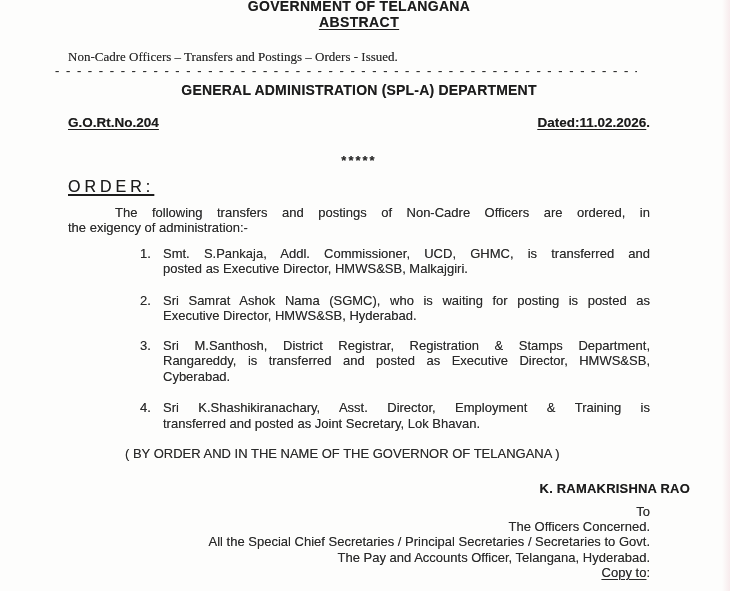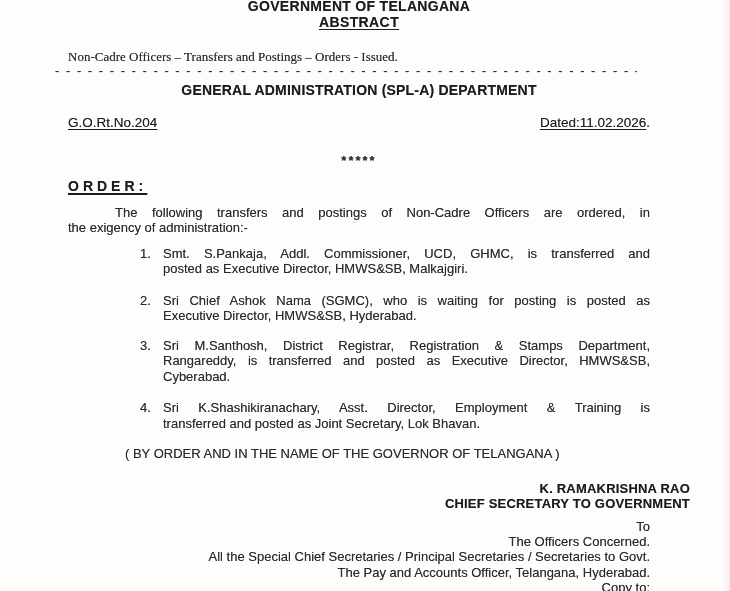--- a/index.html
+++ b/index.html
@@ -24,23 +24,23 @@
     opacity:.45;pointer-events:none;
   }
   .page{padding:0 80px 0 68px;position:relative;}
   .u{text-decoration:underline;text-underline-offset:2px;text-decoration-thickness:1.4px;}
 
   .title{font-weight:bold;color:var(--ink-bold);font-size:14px;line-height:15px;text-align:center;letter-spacing:.3px;margin-top:-1px;}
   .abstract{font-weight:bold;color:var(--ink-bold);font-size:14px;line-height:16px;text-align:center;letter-spacing:.4px;}
   .subject{margin-top:19px;font-family:Liberation Serif, serif;}
   .dashes{margin-top:1px;margin-left:-13px;width:582px;overflow:hidden;white-space:nowrap;font-size:13px;line-height:10px;letter-spacing:1.5px;color:var(--ink);}
   .dept{margin-top:7px;font-weight:bold;color:var(--ink-bold);font-size:14px;line-height:15px;text-align:center;letter-spacing:.2px;}
-  .go-row{margin-top:17px;display:flex;justify-content:space-between;align-items:flex-end;font-weight:normal;color:var(--ink-bold);font-size:13.5px;line-height:16px;}
+  .go-row{margin-top:17px;display:flex;justify-content:space-between;align-items:flex-end;font-weight:bold;color:var(--ink-bold);font-size:13.5px;line-height:16px;}
   .stars{margin-top:24px;text-align:center;font-weight:bold;letter-spacing:2px;font-size:13px;line-height:11px;}
-  .order-label{margin-top:12px;font-weight:bold;color:var(--ink-bold);font-size:14px;line-height:17px;letter-spacing:4px;}
+  .order-label{margin-top:12px;font-weight:normal;color:var(--ink-bold);font-size:16px;line-height:17px;letter-spacing:4px;}
   .order-label .u{text-decoration-thickness:1.6px;}
 
   .intro{margin-top:10px;}
   .intro .l1{text-indent:47px;text-align:justify;text-align-last:justify;}
 
   .item{display:flex;}
   .item .num{flex:none;width:23px;}
   .item .lines{flex:1;}
   .jl{text-align:justify;text-align-last:justify;}
   .list{margin-left:72px;}
@@ -94,21 +94,21 @@
       <div class="num">1.</div>
       <div class="lines">
         <div class="jl">Smt. S.Pankaja, Addl. Commissioner, UCD, GHMC, is transferred and</div>
         <div>posted as Executive Director, HMWS&amp;SB, Malkajgiri.</div>
       </div>
     </div>
 
     <div class="item mt2">
       <div class="num">2.</div>
       <div class="lines">
-        <div class="jl">Sri Chief Ashok Nama (SGMC), who is waiting for posting is posted as</div>
+        <div class="jl">Sri Samrat Ashok Nama (SGMC), who is waiting for posting is posted as</div>
         <div>Executive Director, HMWS&amp;SB, Hyderabad.</div>
       </div>
     </div>
 
     <div class="item mt3">
       <div class="num">3.</div>
       <div class="lines">
         <div class="jl">Sri M.Santhosh, District Registrar, Registration &amp; Stamps Department,</div>
         <div class="jl">Rangareddy, is transferred and posted as Executive Director, HMWS&amp;SB,</div>
         <div>Cyberabad.</div>
@@ -122,21 +122,20 @@
         <div>transferred and posted as Joint Secretary, Lok Bhavan.</div>
       </div>
     </div>
 
   </div>
 
   <div class="by-order">( BY ORDER AND IN THE NAME OF THE GOVERNOR OF TELANGANA )</div>
 
   <div class="signature">
     <div>K. RAMAKRISHNA RAO</div>
-    <div>CHIEF SECRETARY TO GOVERNMENT</div>
   </div>
 
   <div class="addressees">
     <div>To</div>
     <div>The Officers Concerned.</div>
     <div>All the Special Chief Secretaries / Principal Secretaries / Secretaries to Govt.</div>
     <div>The Pay and Accounts Officer, Telangana, Hyderabad.</div>
     <div><span class="u">Copy to</span><span>:</span></div>
 
   </div>

